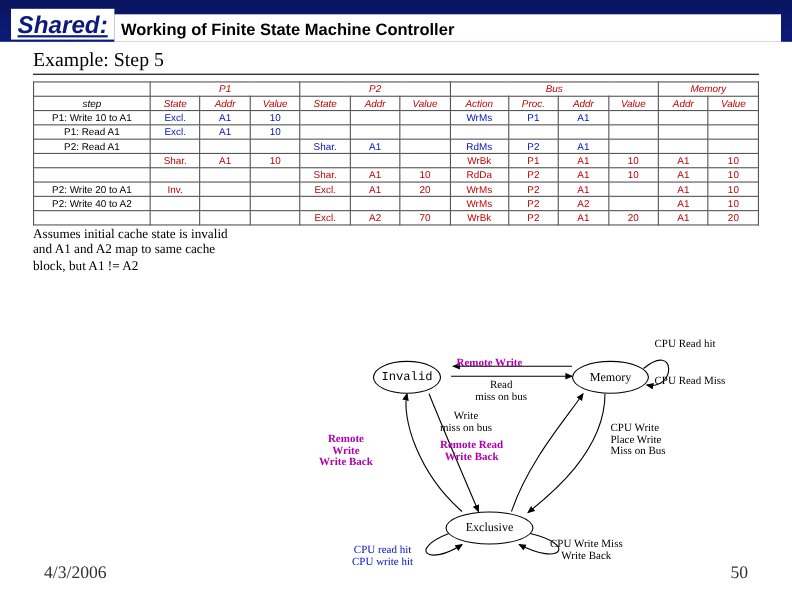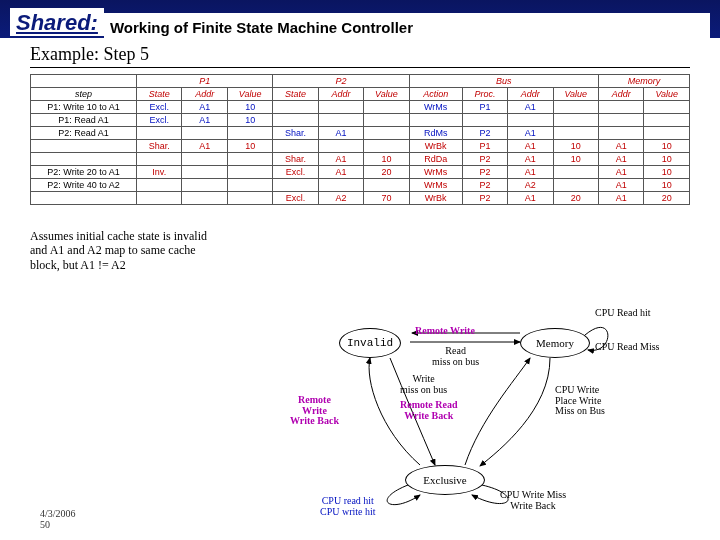--- a/index.html
+++ b/index.html
@@ -70,34 +70,33 @@
     font-style: italic;
     font-weight: normal;
   }
   .red { color: #c00000; }
   .blue { color: #0010c0; }
   .step-label { font-style: italic; }
   .assume {
     font-family: "Times New Roman", serif;
     font-size: 12px;
     width: 190px;
-    margin-top: 24px;
+    margin-top: 0;
     line-height: 1.2;
   }
   .footer {
     position: absolute;
     bottom: 10px;
     left: 40px;
     right: 40px;
     display: flex;
     justify-content: space-between;
     font-family: "Times New Roman", serif;
-    font-size: 10px;
+    font-size: 16px;
     color: #333;
-    flex-direction: column;
   }
   
   .diagram {
     position: absolute;
     left: 250px;
     top: 300px;
     width: 430px;
     height: 220px;
   }
   .state {

